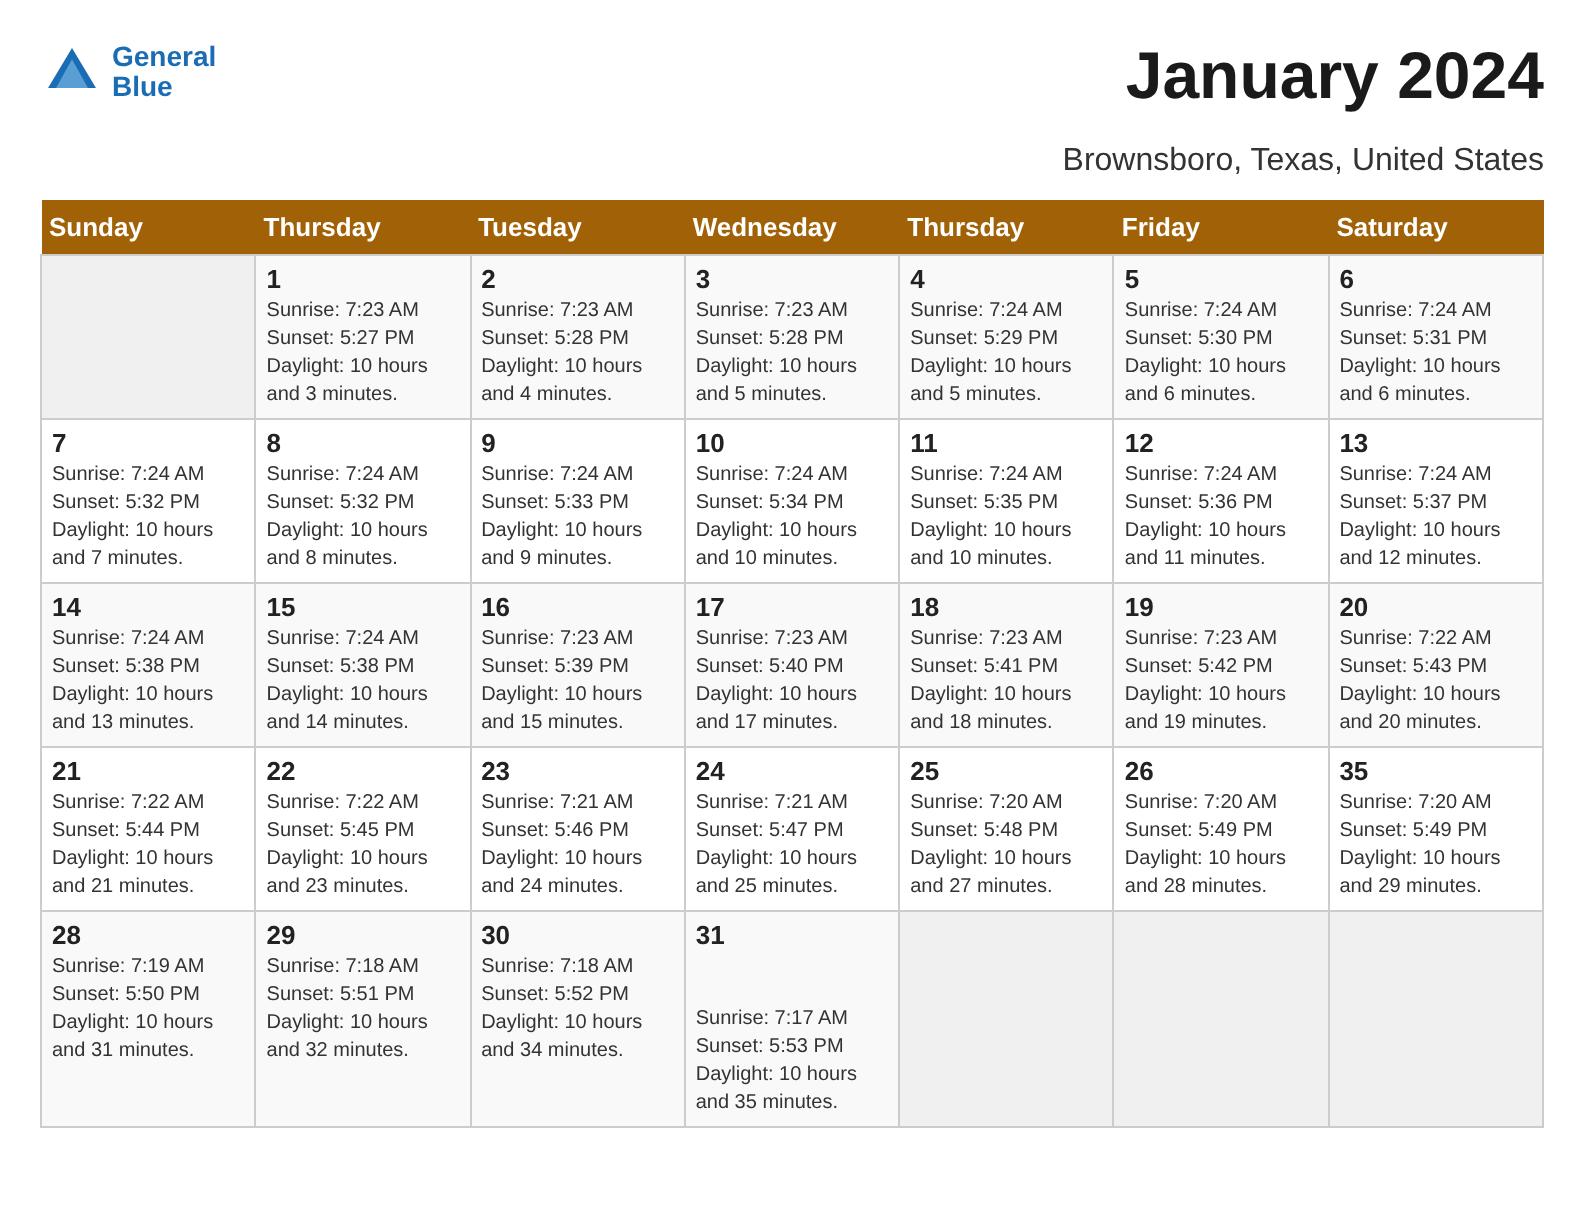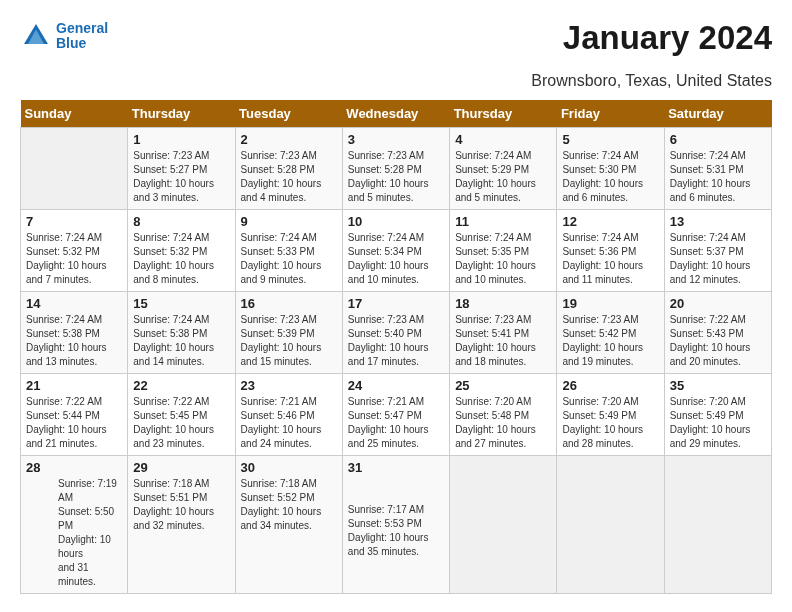--- a/index.html
+++ b/index.html
@@ -317,21 +317,21 @@
           <span class="day-number">35</span>
           <div class="cell-info" style="white-space: pre-line;">Sunrise: 7:20 AM
 Sunset: 5:49 PM
 Daylight: 10 hours
 and 29 minutes.</div>
         </td>
       </tr>
       <tr>
         <td>
           <span class="day-number">28</span>
-          <div class="cell-info" style="white-space: pre-line; margin-left: 32px;">Sunrise: 7:19 AM
+          <div class="cell-info" style="white-space: pre-line;">Sunrise: 7:19 AM
 Sunset: 5:50 PM
 Daylight: 10 hours
 and 31 minutes.</div>
         </td>
         <td>
           <span class="day-number">29</span>
           <div class="cell-info" style="white-space: pre-line;">Sunrise: 7:18 AM
 Sunset: 5:51 PM
 Daylight: 10 hours
 and 32 minutes.</div>

